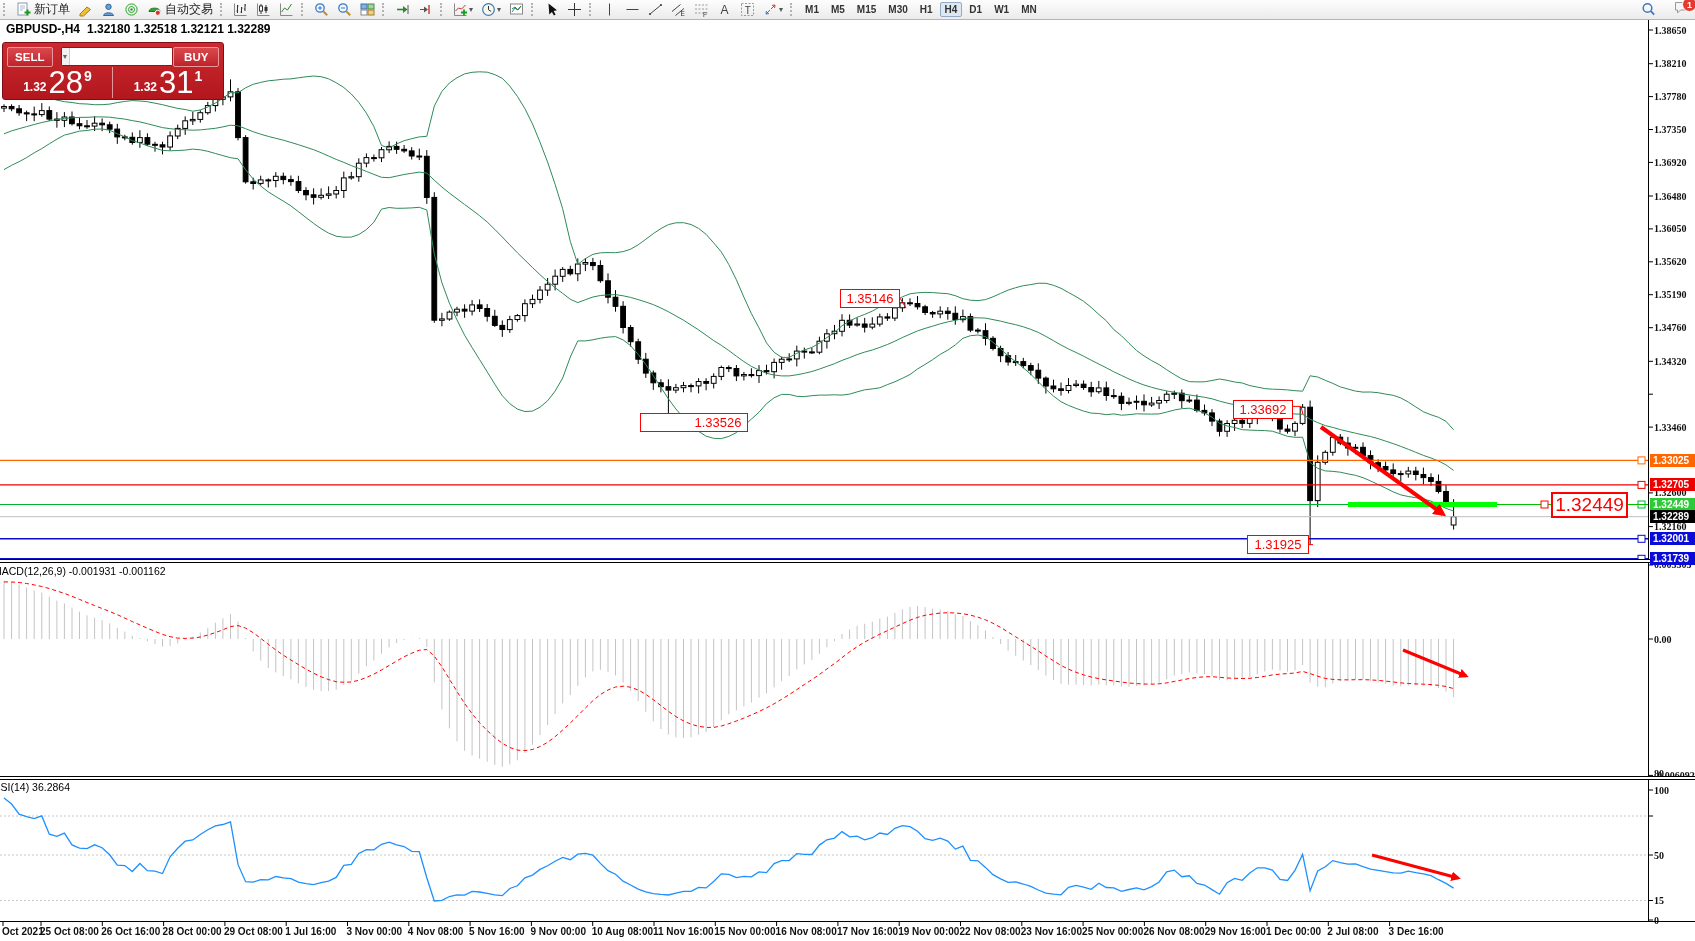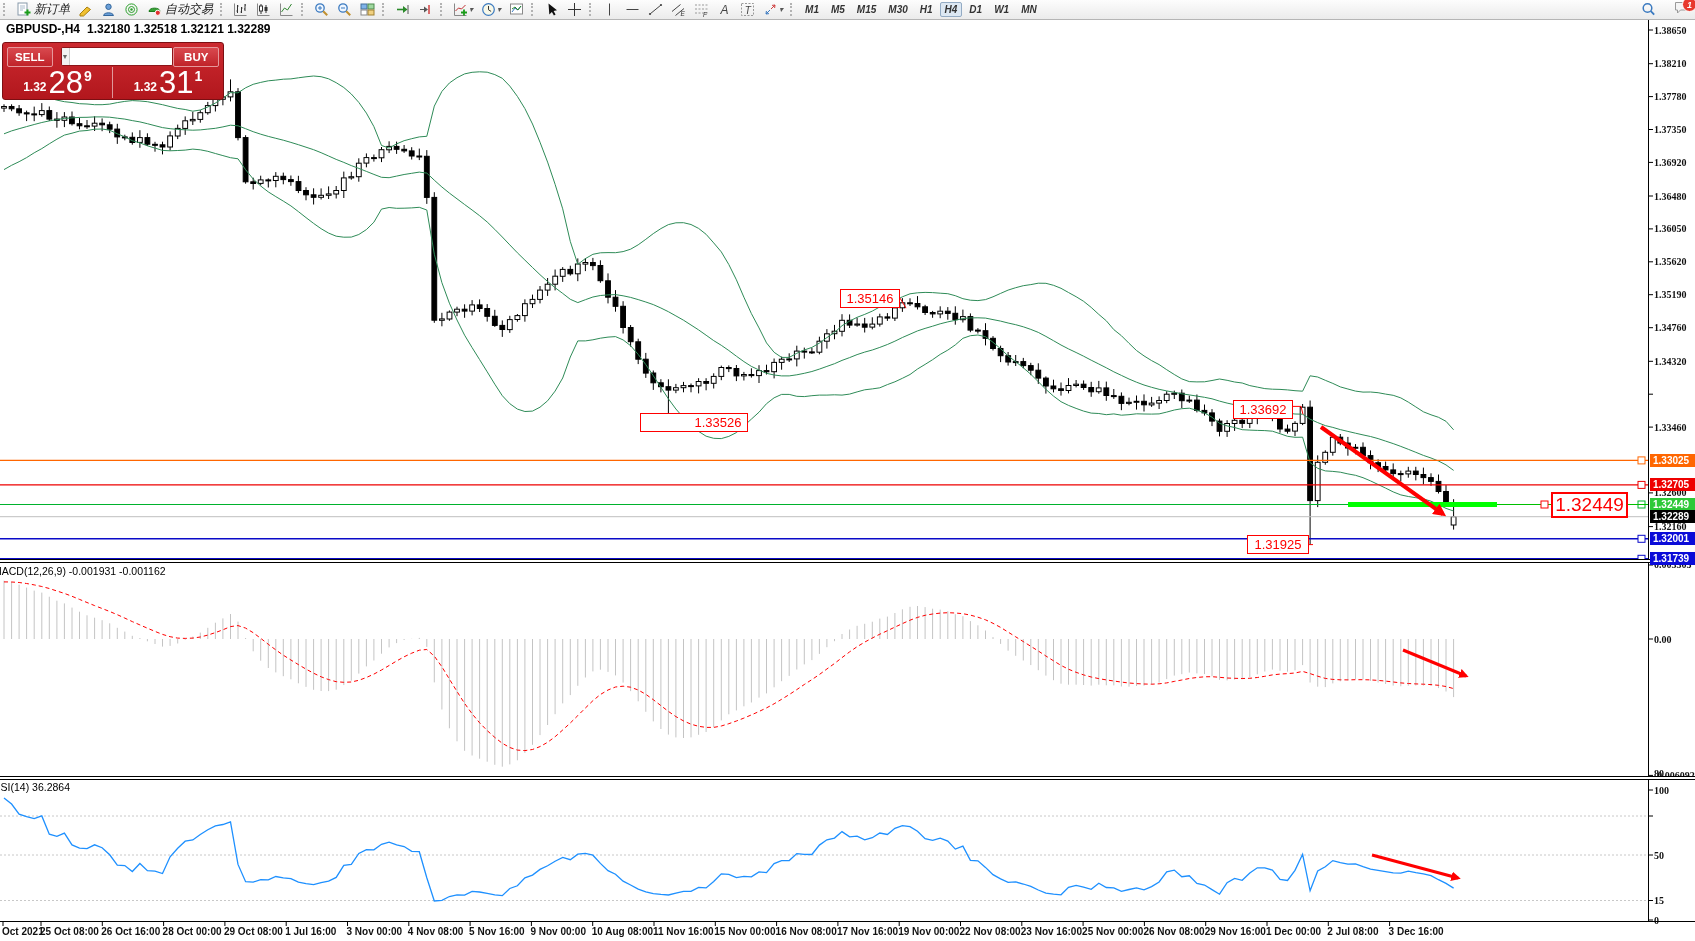--- a/index.html
+++ b/index.html
@@ -3,21 +3,21 @@
 <meta charset="utf-8">
 <style>
   html,body{margin:0;padding:0;}
   body{width:1695px;height:941px;overflow:hidden;background:#fff;
        font-family:"Liberation Sans",sans-serif;-webkit-font-smoothing:antialiased;}
   #page-root{position:relative;width:1695px;height:941px;overflow:hidden;background:#fff;}
 
   
   .toolbar{position:absolute;left:0;top:0;width:1695px;height:19px;
     background:linear-gradient(#fdfdfd,#ebebeb);border-bottom:1px solid #b5b5b5;
-    display:flex;align-items:center;z-index:40;font-style:italic;}
+    display:flex;align-items:center;z-index:40;}
   .grip{width:3px;height:13px;border-left:2px dotted #b3b3b3;margin:0 4px 0 3px;}
   .tbtn{height:17px;display:flex;align-items:center;padding:0 2px;margin:0 1px;border:1px solid transparent;border-radius:2px;cursor:default;}
   .tbtn svg{width:15px;height:15px;display:block;}
   .tbtn .tlabel{font-size:12px;color:#222;margin-left:3px;white-space:nowrap;}
   .tbtn .caret{font-size:8px;color:#555;margin-left:1px;}
   .tf{font-size:10px;font-weight:700;color:#333;padding:1px 4px;margin:0 1px;border:1px solid transparent;border-radius:2px;}
   .tf.active{background:#dde8f3;border:1px solid #93abc4;}
   .tb-right{margin-left:auto;display:flex;align-items:center;padding-right:6px;}
   .chat-wrap{position:relative;margin-left:14px;}
   .badge{position:absolute;top:-3px;right:-8px;width:13px;height:13px;background:#e8392e;

